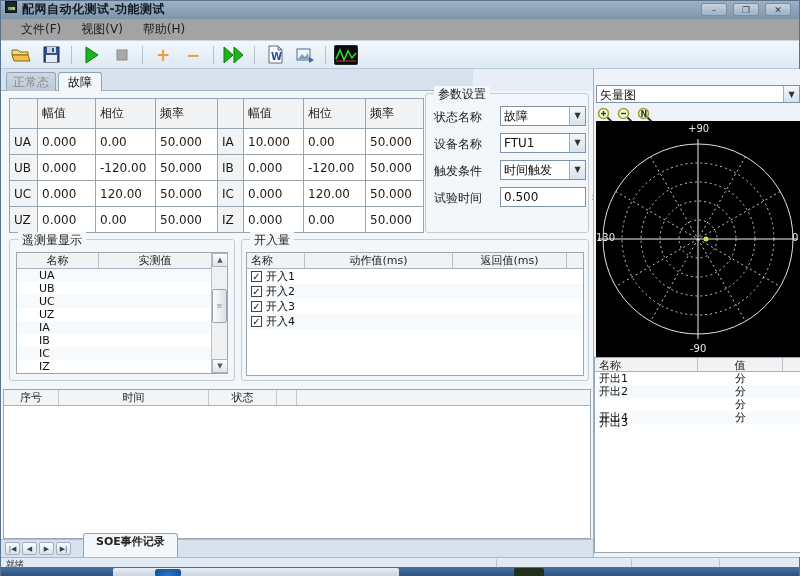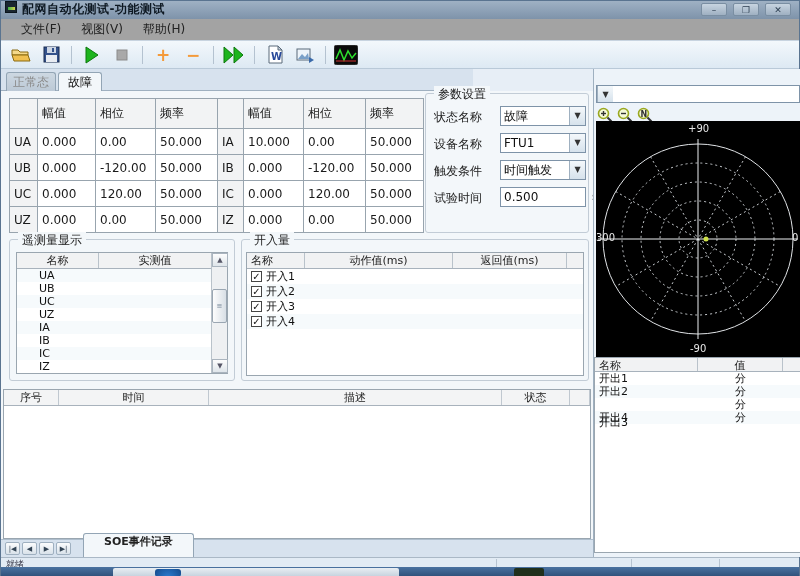--- a/index.html
+++ b/index.html
@@ -108,21 +108,21 @@
   .ev-hcell { font-size:11px; color:#222; text-align:center; line-height:15px;
               border-right:1px solid #c0c8d0; }
 
   
   .bottom-strip { position:absolute; left:0; top:538px; width:592px; height:18px;
                   background:#d7e2ee; border-top:1px solid #aebecd; display:flex;
                   align-items:center; padding-left:4px; gap:2px; }
   .nav-btn { width:15px; height:13px; font-size:7px; text-align:center; line-height:12px;
              color:#345; background:linear-gradient(180deg,#fbfcfd,#d9e2ea);
              border:1px solid #9fb0c0; border-radius:2px; }
-  .bottom-tab { margin-left:10px; height:32px; padding:0 20px; background:#f3f7fa;
+  .bottom-tab { margin-left:10px; height:32px; padding:0 12px; background:#f3f7fa;
                 border:1px solid #93a5b5; border-bottom:none; border-radius:3px 3px 0 0;
                 font-size:11px; font-weight:bold; color:#222; line-height:15px; }
 
   
   .statusbar { position:absolute; left:0; top:556px; width:100%; height:10px;
                background:#e2ebf4; border-top:1px solid #aab8c6; font-size:9px;
                color:#334; overflow:hidden; }
   .status-text { position:absolute; left:5px; top:0px; }
   .status-sep { position:absolute; top:1px; width:1px; height:8px; background:#b7c4d1; }
   .taskbar { position:absolute; left:0; top:566px; width:100%; height:10px;
@@ -419,38 +419,38 @@
           <span class="checkbox">✓</span>
           <span>开入4</span>
         </div>
       </div>
     </div>
 
     <div class="event-area">
       <div class="ev-header">
         <div class="ev-hcell" style="width:55px;">序号</div>
         <div class="ev-hcell" style="width:150px;">时间</div>
-        <div class="ev-hcell" style="width:293px;">描述</div>
         <div class="ev-hcell" style="width:68px;">状态</div>
         <div class="ev-hcell" style="width:20px;"></div>
       </div>
     </div>
 
   </div>
 
   <div class="bottom-strip">
     <div class="nav-btn">|◀</div>
     <div class="nav-btn">◀</div>
     <div class="nav-btn">▶</div>
     <div class="nav-btn">▶|</div>
     <div class="bottom-tab">SOE事件记录</div>
   </div>
 
   <div class="right-panel">
     <div class="vec-combo">
+      <span class="combo-value">矢量图</span>
       <span class="combo-arrow">▼</span>
     </div>
 
     <div class="zoombar">
       <svg width="16" height="16" viewBox="0 0 16 16">
         <circle cx="6.5" cy="6.5" r="5" fill="#f4f8d8" stroke="#9aa820" stroke-width="1.6"></circle>
         <line x1="4" y1="6.5" x2="9" y2="6.5" stroke="#333" stroke-width="1.4"></line>
         <line x1="6.5" y1="4" x2="6.5" y2="9" stroke="#333" stroke-width="1.4"></line>
         <line x1="10.5" y1="10.5" x2="14.5" y2="14.5" stroke="#333" stroke-width="2"></line>
       </svg>
@@ -476,21 +476,21 @@
         <line x1="184.3" y1="70.5" x2="19.7" y2="165.5" stroke="#c8ccd0" stroke-width="1" stroke-dasharray="2,3"></line>
         <line x1="149.5" y1="35.7" x2="54.5" y2="200.3" stroke="#c8ccd0" stroke-width="1" stroke-dasharray="2,3"></line>
         <line x1="54.5" y1="35.7" x2="149.5" y2="200.3" stroke="#c8ccd0" stroke-width="1" stroke-dasharray="2,3"></line>
         <line x1="19.7" y1="70.5" x2="184.3" y2="165.5" stroke="#c8ccd0" stroke-width="1" stroke-dasharray="2,3"></line>
         <line x1="2" y1="118" x2="202" y2="118" stroke="#eceff1" stroke-width="1"></line>
         <line x1="102" y1="18" x2="102" y2="218" stroke="#eceff1" stroke-width="1"></line>
         <circle cx="110" cy="118" r="2.5" fill="#cde04a"></circle>
       </svg>
       <span class="chart-label" style="left:92px; top:2px;">+90</span>
       <span class="chart-label" style="left:94px; top:222px;">-90</span>
-      <span class="chart-label" style="left:0px; top:111px;">300</span>
+      <span class="chart-label" style="left:0px; top:111px;">130</span>
       <span class="chart-label" style="left:196px; top:111px;">0</span>
     </div>
 
     <div class="out-list">
       <div class="lt-header" style="height:14px;">
         <div class="lt-hcell" style="width:103px; text-align:left; padding-left:4px;">名称</div>
         <div class="lt-hcell" style="width:85px;">值</div>
       </div>
       <div class="out-row">
         <span style="width:103px; padding-left:4px;">开出1</span>

